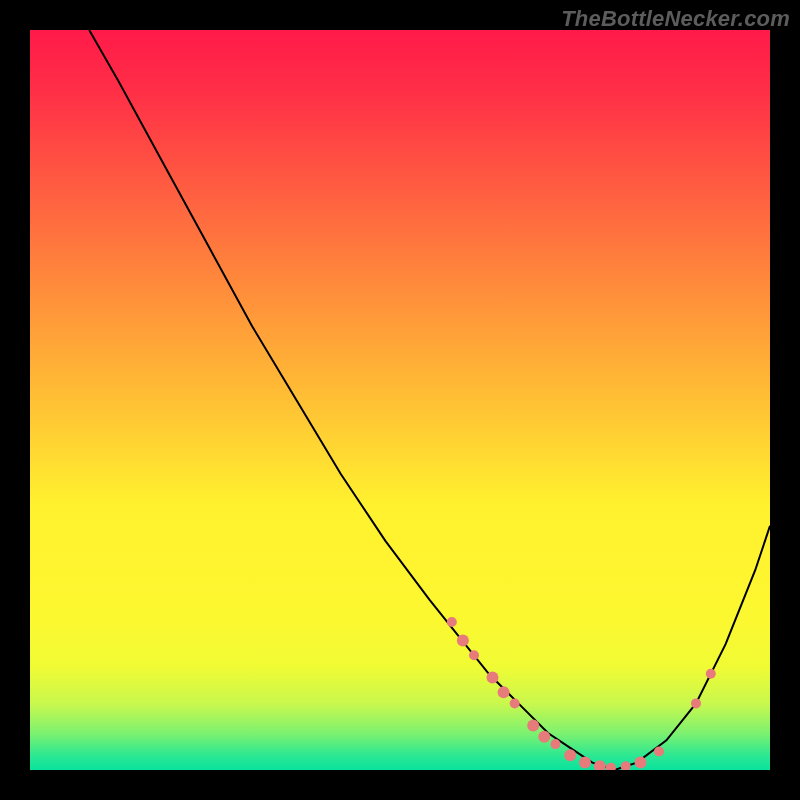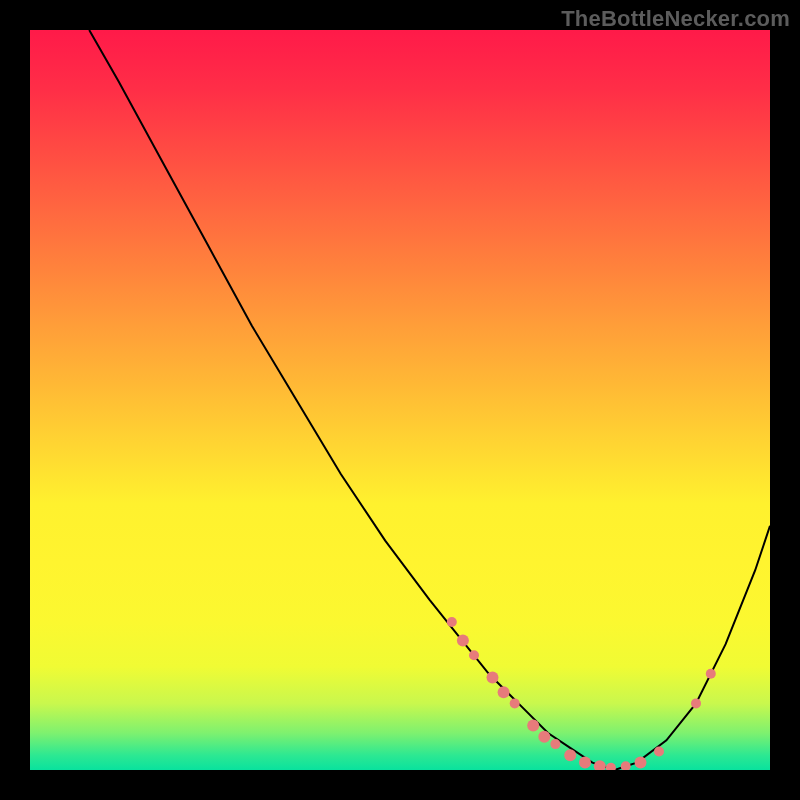--- a/index.html
+++ b/index.html
@@ -8,20 +8,21 @@
     width: 800px;
     height: 800px;
     background: #000000;
     overflow: hidden;
   }
   .chart-container {
     position: relative;
     width: 800px;
     height: 652px;
     background: #000000;
+    font-style: italic;
   }
   .plot-area {
     position: absolute;
     left: 30px;
     top: 30px;
     width: 740px;
     height: 740px;
     background: linear-gradient(to bottom,
       #ff1a49 0%,
       #ff2e47 8%,

